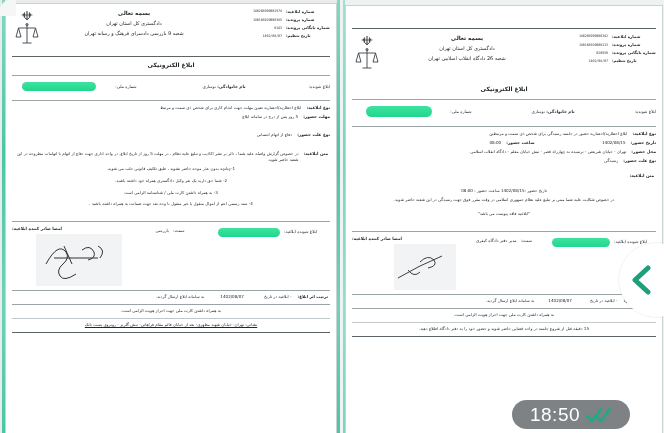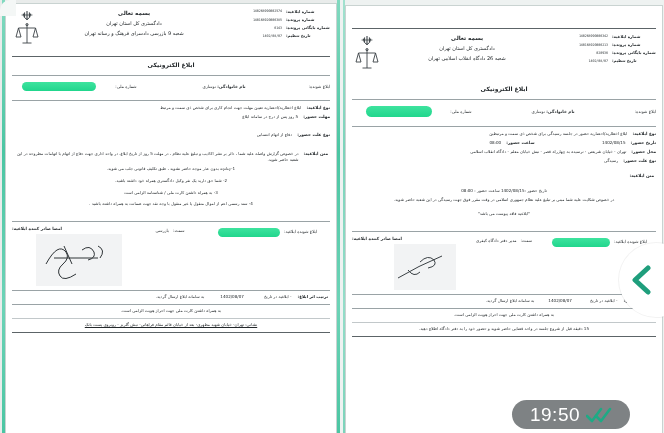--- a/index.html
+++ b/index.html
@@ -401,21 +401,21 @@
   <div class="gutter gutter-c"></div>
   <div class="corner-tl"></div>
 
   <div class="nav-circle">
     <svg width="26" height="30" viewBox="0 0 26 30">
       <path d="M20 3 L7 15 L20 27" fill="none" stroke="#1f9e7c" stroke-width="5" stroke-linecap="round" stroke-linejoin="round"></path>
     </svg>
   </div>
 
   <div class="ts-pill">
-    <span class="ts-time">19:50</span>
+    <span class="ts-time">18:50</span>
     <span class="ts-ticks">
       <svg width="26" height="16" viewBox="0 0 26 16">
         <path d="M1 9 L6 14 L15 2" fill="none" stroke="#1faa85" stroke-width="2.6" stroke-linecap="round" stroke-linejoin="round"></path>
         <path d="M10 9 L15 14 L24 2" fill="none" stroke="#1faa85" stroke-width="2.6" stroke-linecap="round" stroke-linejoin="round"></path>
       </svg>
     </span>
   </div>
 
 </div>
 

